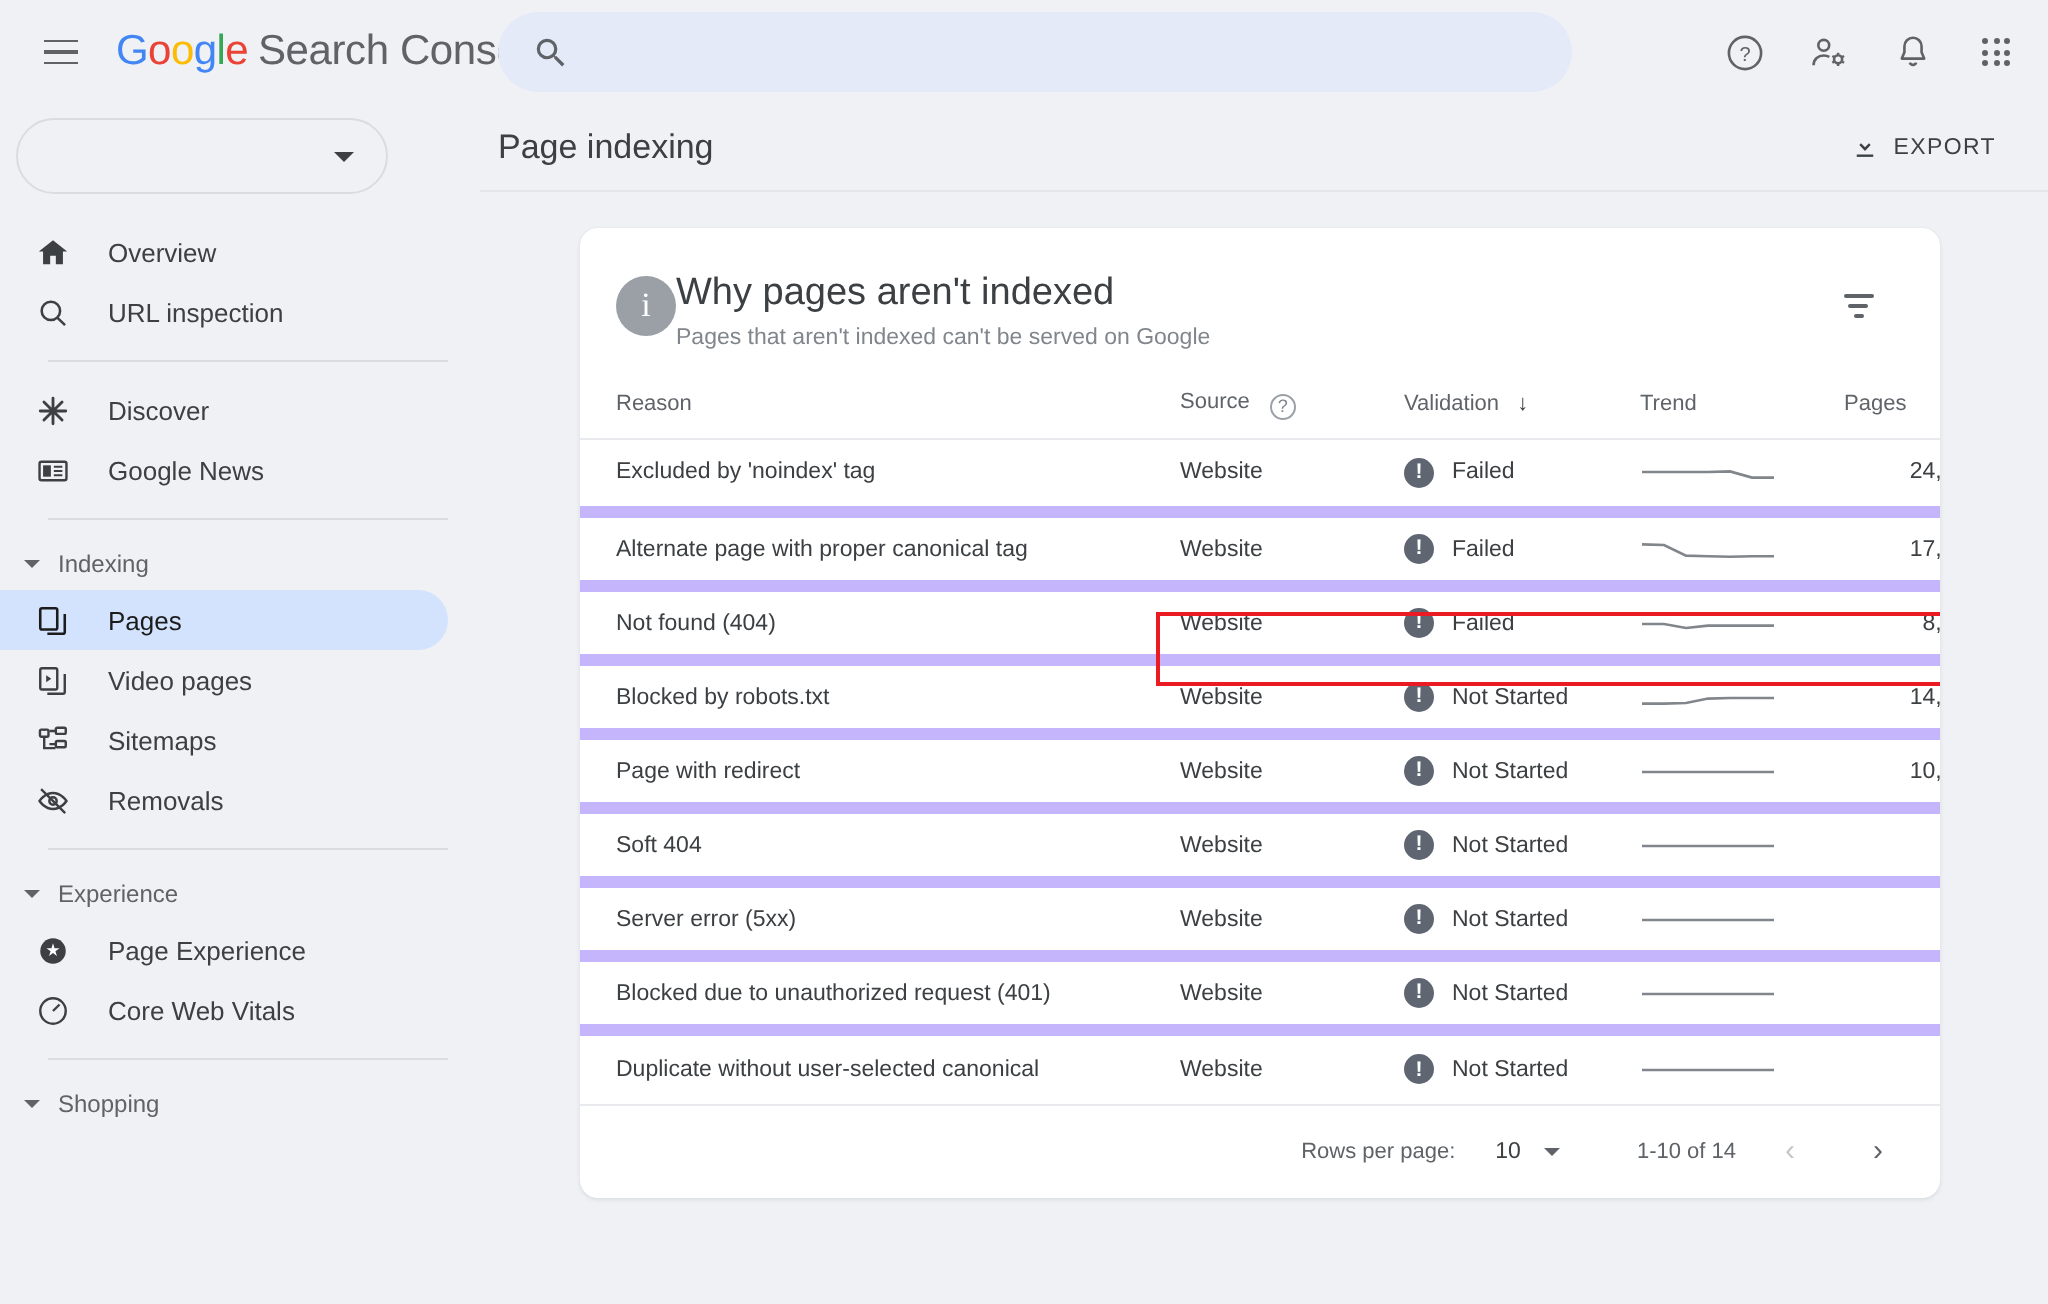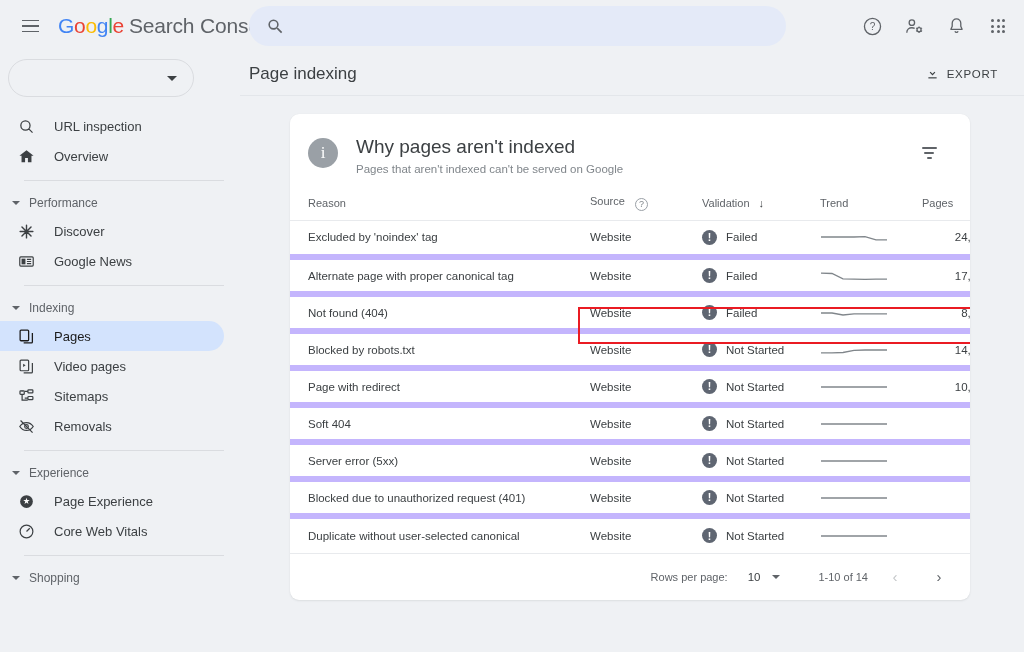--- a/index.html
+++ b/index.html
@@ -117,21 +117,21 @@
     box-shadow: 0 1px 2px rgba(60,64,67,0.10), 0 0 1px rgba(60,64,67,0.06);
     overflow: hidden;
   }
   .cardhead { display: flex; align-items: flex-start; padding: 22px 24px 4px 18px; }
   .infodot {
     width: 30px; height: 30px; border-radius: 50%;
     background: #9aa0a6; color: #fff; flex: 0 0 30px;
     display: flex; align-items: center; justify-content: center;
     font-size: 17px; font-family: "Liberation Serif", serif; margin-top: 2px;
   }
-  .headtexts { margin-left: 18px; flex: 1; }
+  .headtexts { flex: 1; }
   .cardtitle { font-size: 19px; color: #3c4043; font-weight: 400; }
   .cardsub { font-size: 11.5px; color: #80868b; margin-top: 5px; }
   .filterbtn {
     width: 34px; height: 34px; border-radius: 50%; border: none;
     background: transparent; cursor: pointer;
     display: flex; align-items: center; justify-content: center;
     flex-direction: column; gap: 3px;
   }
   .filterbtn i { display: block; height: 1.7px; background: #5f6368; border-radius: 1px; }
   .filterbtn i:nth-child(1) { width: 15px; }
@@ -268,41 +268,37 @@
     <div class="propsel">
       <span class="proptext"></span>
       <span class="caret"></span>
     </div>
 
     <div class="navlist">
 
       <div class="navitem">
         <span class="nicon">
           <svg width="17" height="17" viewBox="0 0 24 24">
+              <path fill="#3c4043" d="M10 20v-6h4v6h5v-9l3 0L12 3 2 11h3v9z"></path>
+            </svg>
+        </span>
+        <span class="nlabel">Overview</span>
+      </div>
+
+      <div class="navitem">
+        <span class="nicon">
+          <svg width="17" height="17" viewBox="0 0 24 24">
               <path fill="none" stroke="#3c4043" stroke-width="1.8" d="M10.5 4a6.5 6.5 0 100 13 6.5 6.5 0 000-13zM15.2 15.4L20.5 20.6"></path>
             </svg>
         </span>
         <span class="nlabel">URL inspection</span>
       </div>
 
-      <div class="navitem">
-        <span class="nicon">
-          <svg width="17" height="17" viewBox="0 0 24 24">
-              <path fill="#3c4043" d="M10 20v-6h4v6h5v-9l3 0L12 3 2 11h3v9z"></path>
-            </svg>
-        </span>
-        <span class="nlabel">Overview</span>
-      </div>
-
       <div class="navdiv"></div>
 
-      <div class="navgroup">
-        <span class="gcaret"></span>
-        <span>Performance</span>
-      </div>
 
 
       <div class="navitem">
         <span class="nicon">
           <svg width="17" height="17" viewBox="0 0 24 24">
               <g stroke="#3c4043" stroke-width="2" stroke-linecap="round">
             <path d="M12 3v18M3 12h18M5.6 5.6l12.8 12.8M18.4 5.6L5.6 18.4"></path>
               </g>
             </svg>
         </span>

